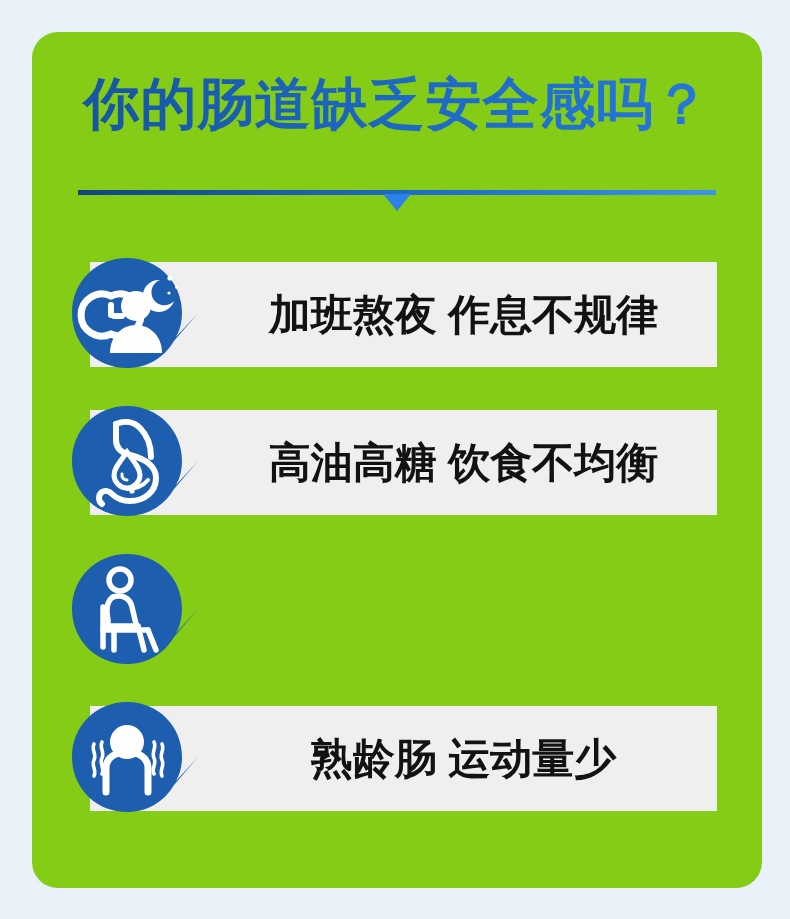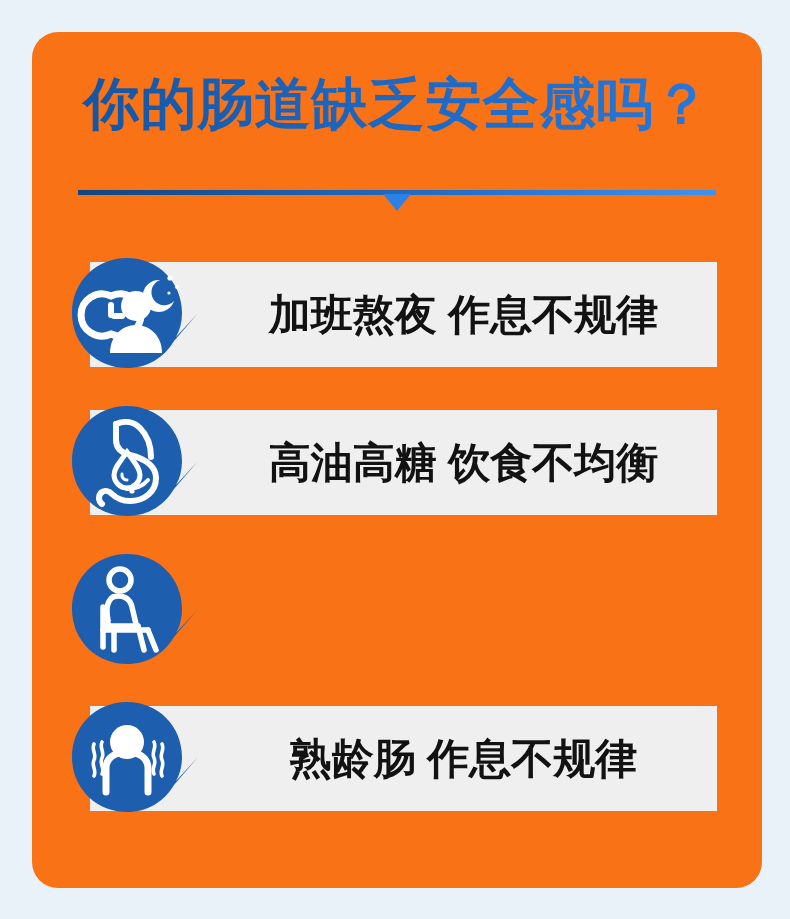--- a/index.html
+++ b/index.html
@@ -18,21 +18,21 @@
     width: 790px;
     height: 919px;
     background: #e9f1f9;
   }
   .card {
     position: absolute;
     left: 32px;
     top: 32px;
     width: 730px;
     height: 856px;
-    background: #f97316;
+    background: #84cc16;
     border-radius: 26px;
   }
 
   
   .header {
     position: absolute;
     left: 0;
     top: 0;
     width: 730px;
   }
@@ -213,21 +213,21 @@
             <path d="M33,55 L33,95" fill="none" stroke="#ffffff" stroke-width="5.5" stroke-linecap="round"></path>
             <path d="M33,78 L78,78" fill="none" stroke="#ffffff" stroke-width="5.5" stroke-linecap="round"></path>
             <path d="M78,78 L86,98" fill="none" stroke="#ffffff" stroke-width="5.5" stroke-linecap="round"></path>
             <path d="M44,78 L44,98" fill="none" stroke="#ffffff" stroke-width="5.5" stroke-linecap="round"></path>
           </svg>
         </div>
       </div>
 
       <div class="row row-3">
         <div class="bar">
-          <div class="bar-label">熟龄肠 作息不规律</div>
+          <div class="bar-label">熟龄肠 运动量少</div>
         </div>
         <div class="bubble">
           <svg viewBox="0 0 130 114" xmlns="http://www.w3.org/2000/svg">
             <path d="M57,2 C88,2 112,26 112,57 C112,66 110,74 106,81 L128,57 L104,85 C94,102 77,112 57,112 C26,112 2,88 2,57 C2,26 26,2 57,2 Z" fill="#1d5fae"></path>
 
             <circle cx="57" cy="42" r="17" fill="#ffffff"></circle>
 
             <path d="M36,92 L36,68 C36,58 45,52 57,52 C69,52 78,58 78,68 L78,92" fill="none" stroke="#ffffff" stroke-width="7" stroke-linecap="round"></path>
 
             <path d="M24,44 C21,50 27,54 24,60 C21,66 27,70 24,76" fill="none" stroke="#ffffff" stroke-width="3.6" stroke-linecap="round"></path>

